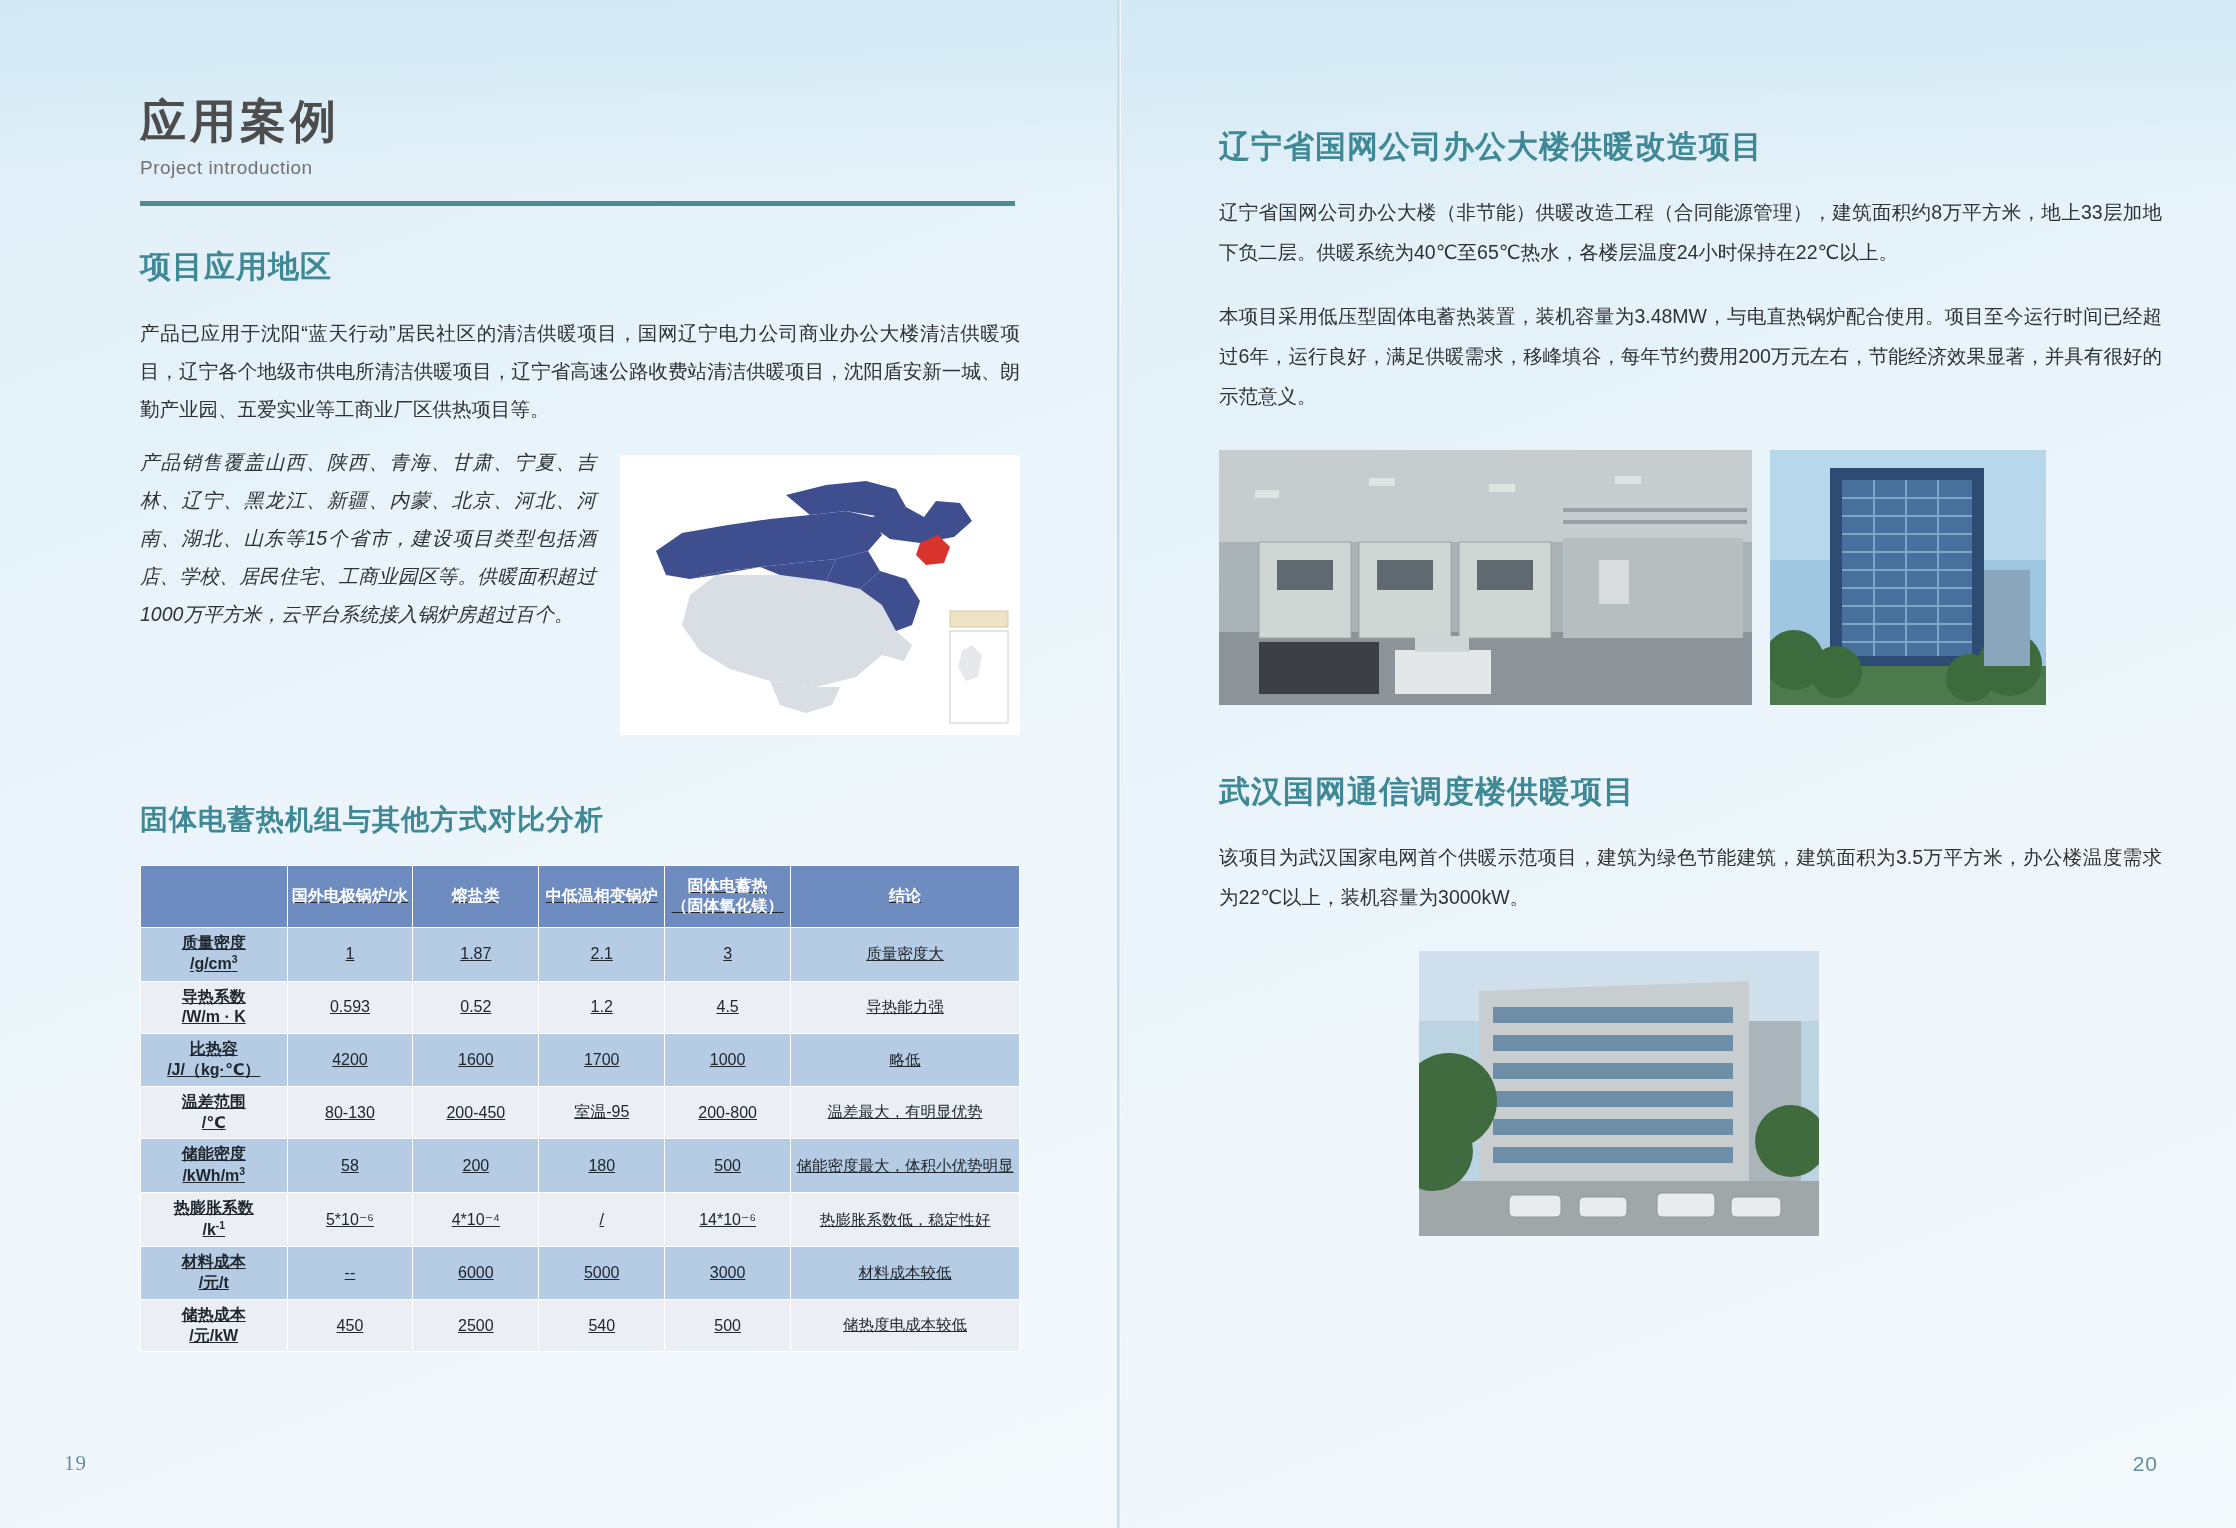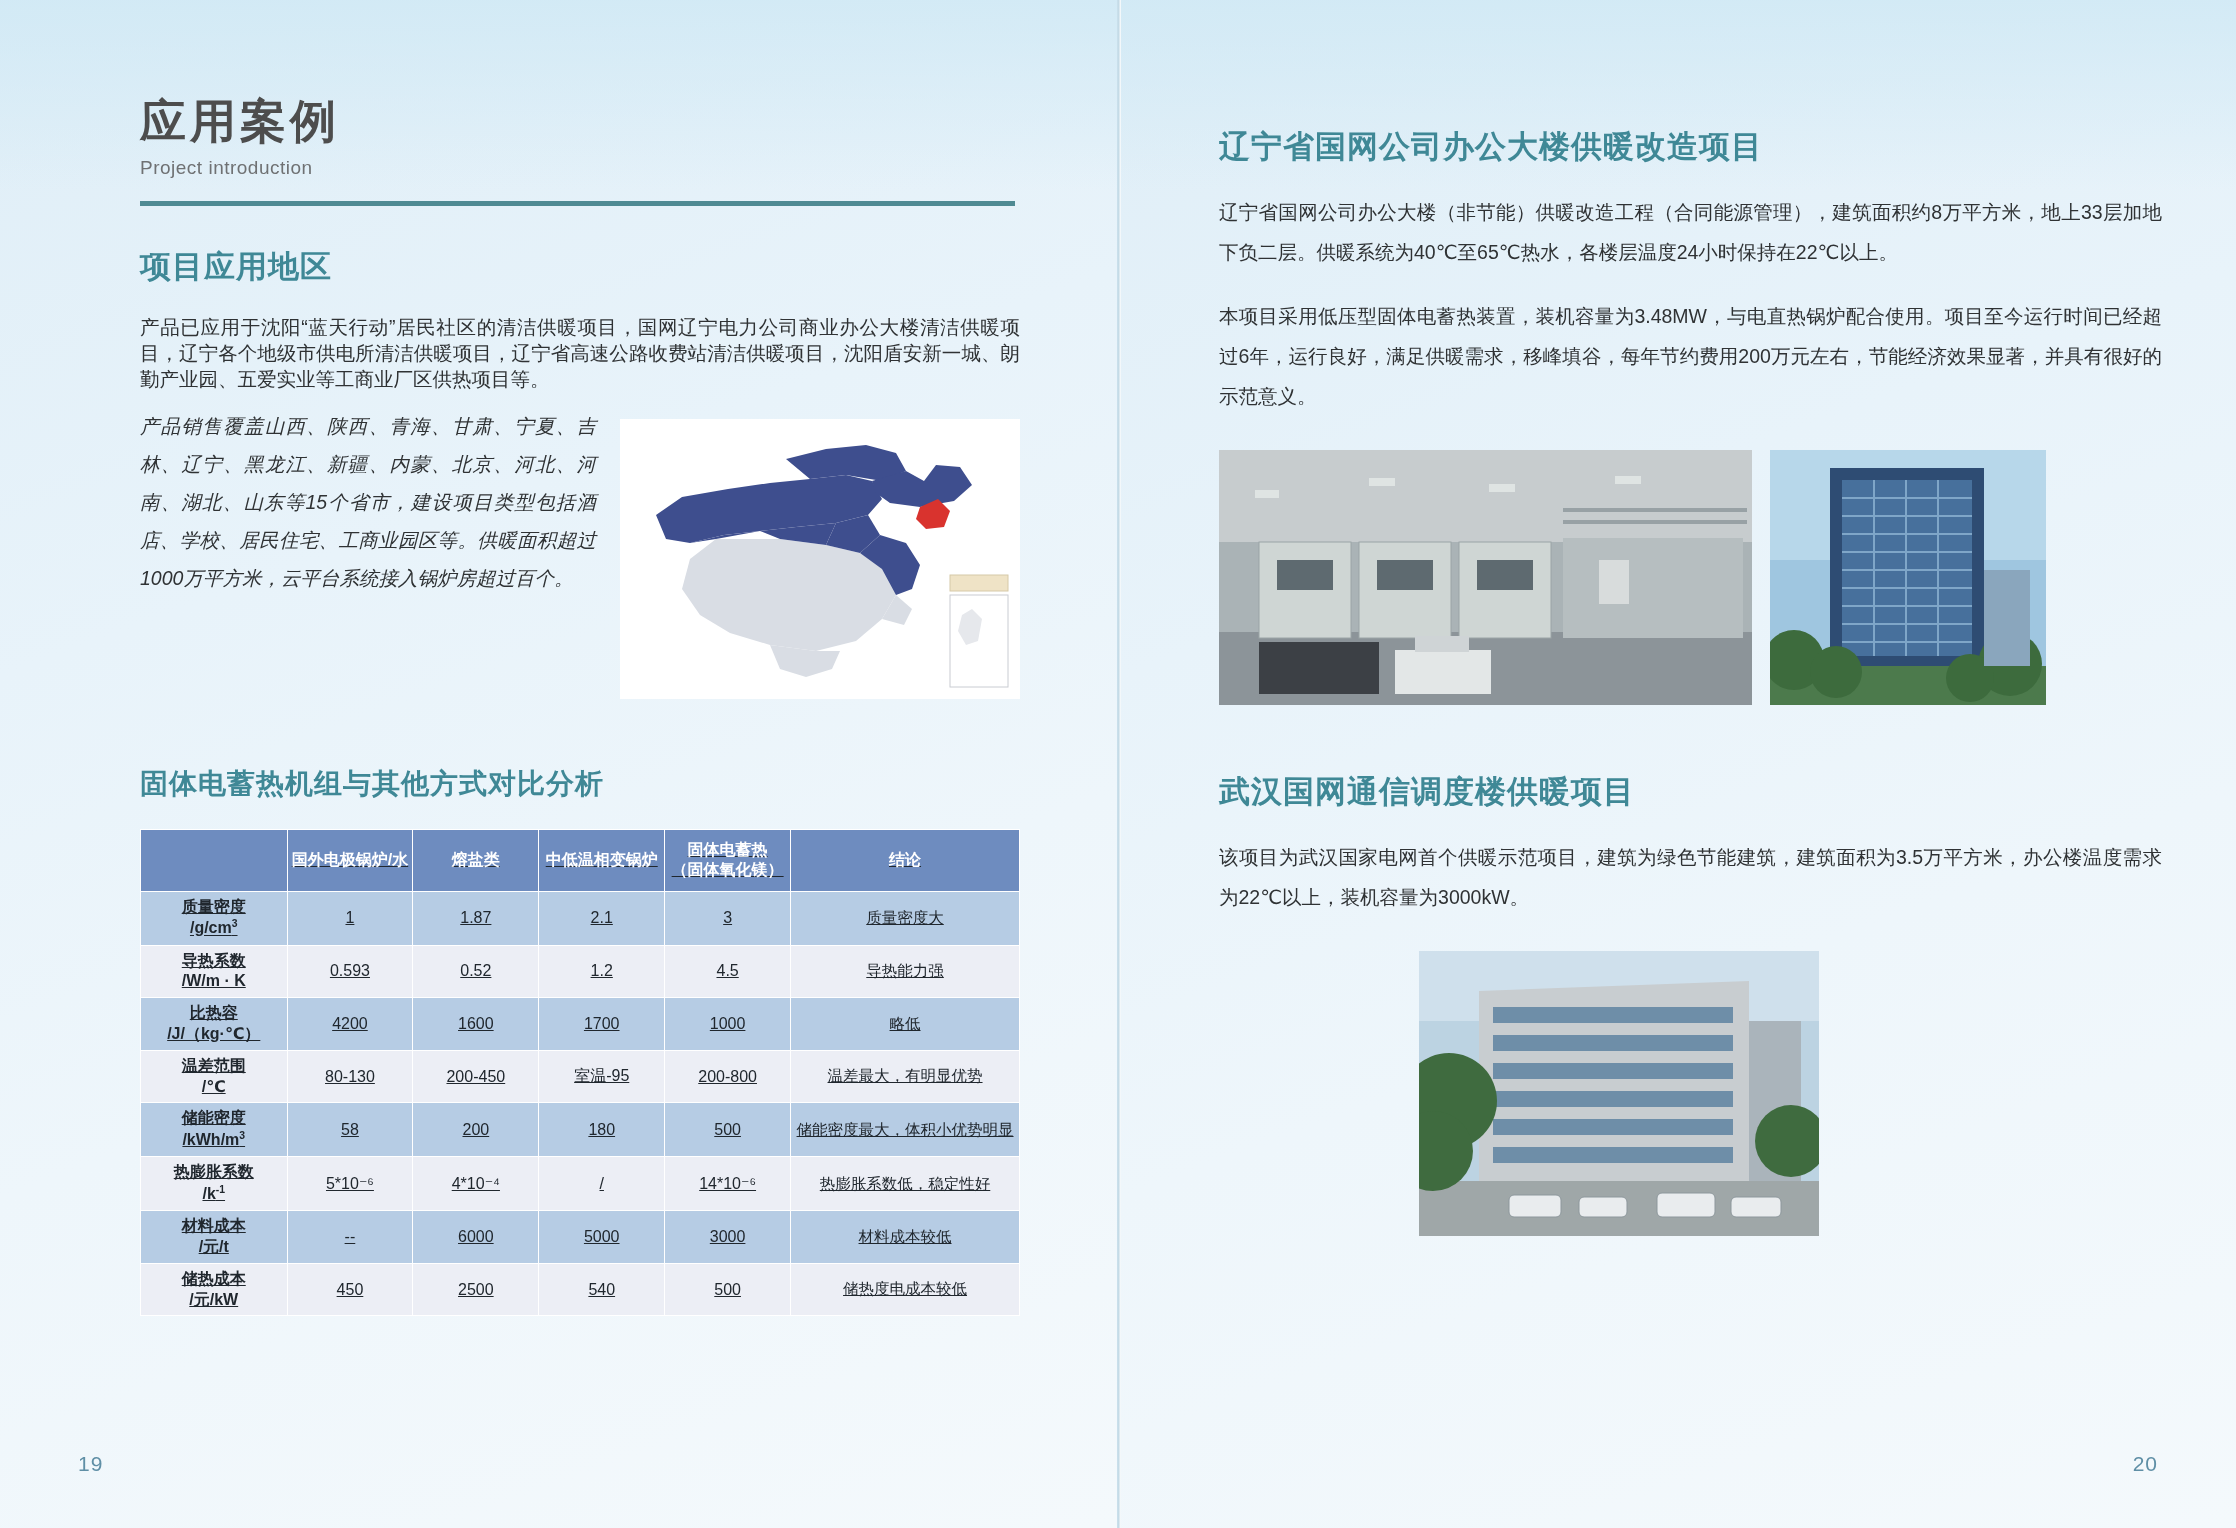--- a/index.html
+++ b/index.html
@@ -53,21 +53,21 @@
 
   .sec-title {
     margin-top: 40px;
     font-size: 31px; font-weight: bold; color: #3f8896;
     letter-spacing: 1px;
   }
 
   .body-text {
     margin-top: 26px;
     width: 880px;
-    font-size: 19.5px; line-height: 26px; color: #2f3234;
+    font-size: 19.5px; line-height: 38px; color: #2f3234;
     text-align: justify;
   }
   .body-text p { margin: 0; }
 
   .flow-wrap { position: relative; width: 880px; margin-top: 15px; font-style: italic; }
   .map-figure {
     float: right;
     width: 400px; height: 280px;
     margin: 12px 0 6px 24px;
     background: #ffffff;
@@ -135,21 +135,21 @@
   .photo-row { display: flex; gap: 18px; margin-top: 34px; }
   .photo { position: relative; overflow: hidden; background: #9aa7ae; }
   .photo-boiler { width: 533px; height: 255px; }
   .photo-tower  { width: 276px; height: 255px; }
   .photo-wuhan  { width: 400px; height: 285px; margin: 34px 0 0 200px; }
 
   .pg-num {
     position: absolute; bottom: 52px;
     font-size: 21px; color: #5f8fa6; letter-spacing: 1px;
   }
-  .pg-left  { left: 78px; }
+  .pg-left  { left: 64px; font-family: Liberation Serif, serif; }
   .pg-right { right: 78px; }
 </style>
 </head>
 <body>
 
 <div class="spread">
 
   <div class="page page-left">
     <div class="lp-inner">
 

